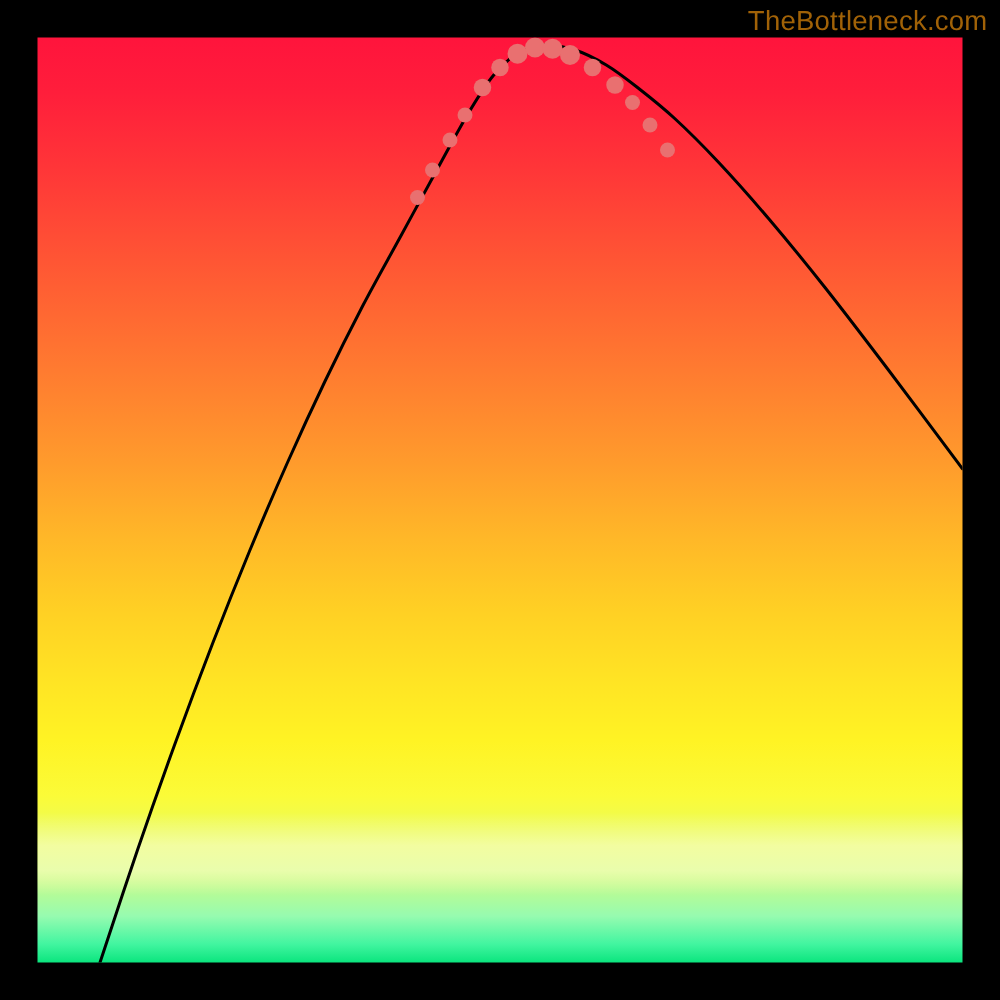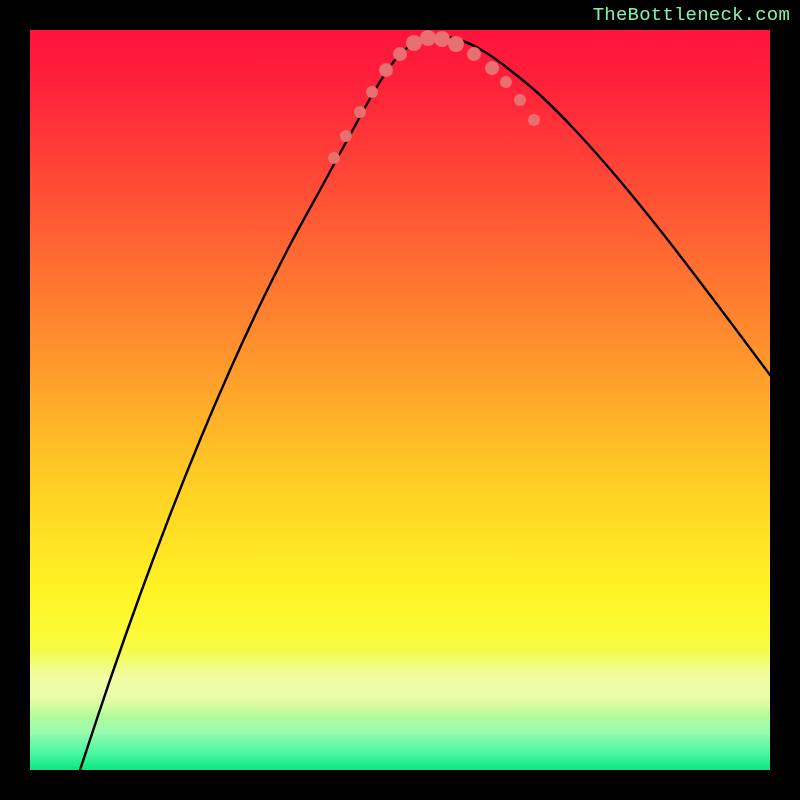--- a/index.html
+++ b/index.html
@@ -57,25 +57,24 @@
     top: 0;
     width: 740px;
     height: 740px;
     overflow: visible;
     pointer-events: none;
   }
   .watermark {
     position: absolute;
     top: 4px;
     right: 10px;
-    color: #86efac;
-    font-size: 19px;
+    color: #a16207;
+    font-size: 22px;
     letter-spacing: 0.2px;
     user-select: none;
-    font-family: Liberation Mono, monospace;
   }
   .dot {
     fill: #e97070;
   }
 </style>
 </head>
 <body>
 
 <div class="watermark">TheBottleneck.com</div>
 

